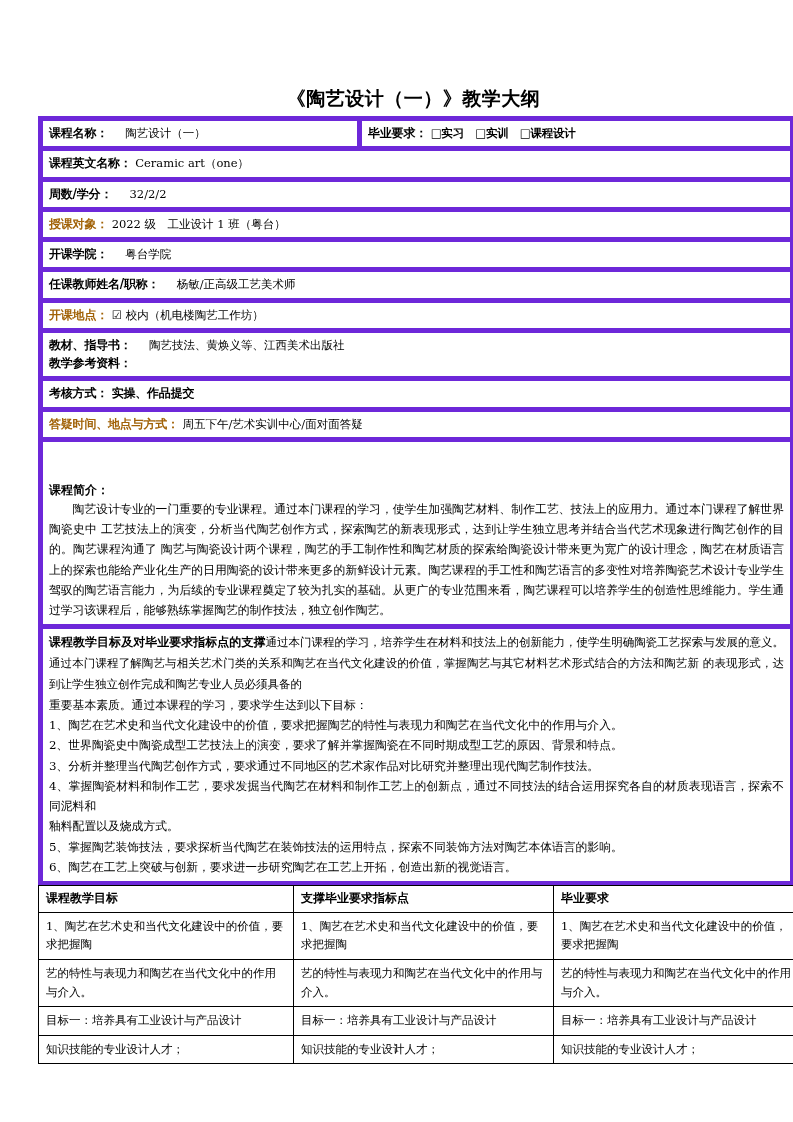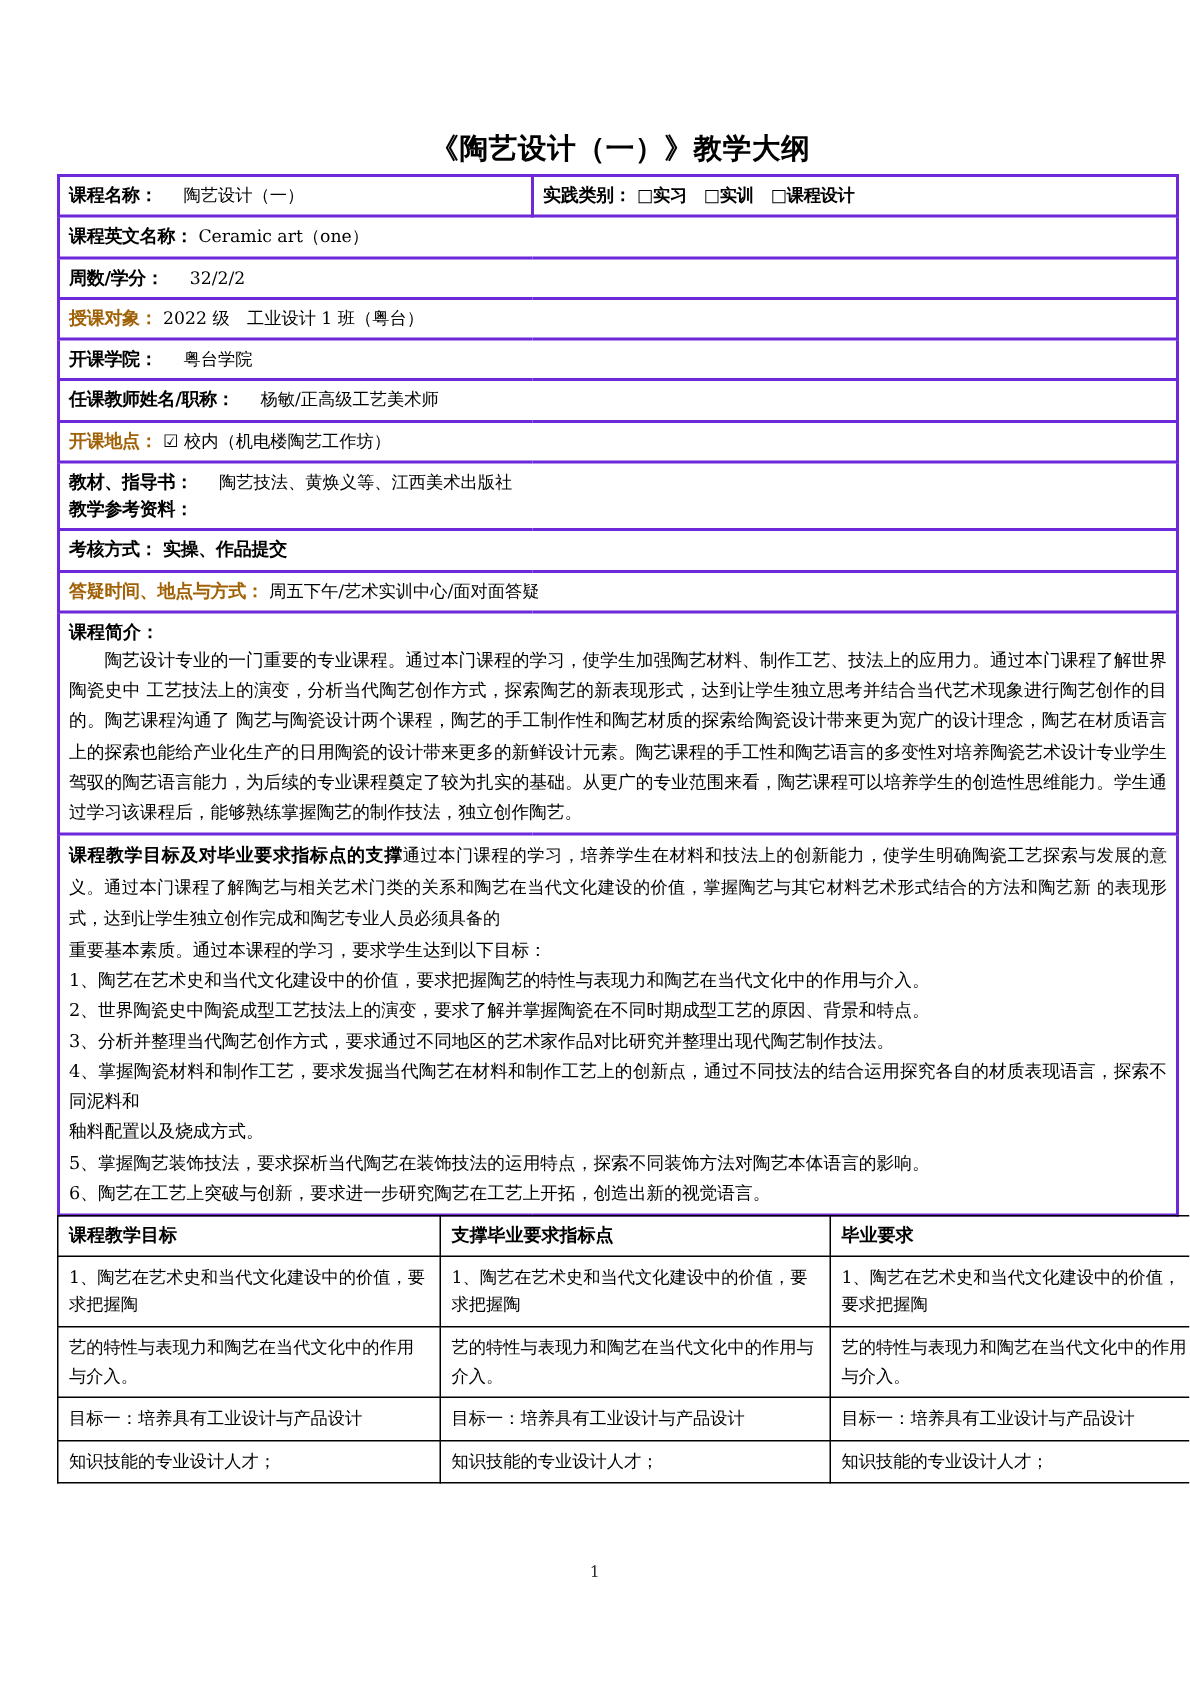--- a/index.html
+++ b/index.html
@@ -35,21 +35,21 @@
     left: 38px;
     top: 116px;
     width: 718px;
   }
   table.main {
     width: 718px;
     border-collapse: collapse;
     table-layout: fixed;
   }
   table.main td {
-    border: 2px solid #6d28d9;
+    border: 5px solid #6d28d9;
     padding: 3px 6px 4px 6px;
     vertical-align: top;
     font-size: 11.5px;
     line-height: 1.5;
   }
   .lbl {
     font-weight: bold;
     font-size: 12px;
     letter-spacing: -0.2px;
   }
@@ -74,20 +74,21 @@
   }
   .goal-line {
     font-size: 11.8px;
     line-height: 1.72;
     text-align: justify;
     margin: 0;
   }
   .sec-head {
     font-weight: bold;
     font-size: 12px;
+    margin-top: 36px;
   }
   table.grid {
     width: 718px;
     border-collapse: collapse;
     table-layout: fixed;
     margin-top: -1px;
   }
   table.grid td {
     border: 1px solid #000000;
     padding: 4px 7px 5px 7px;
@@ -128,21 +129,21 @@
 
     <table class="main">
       <tbody>
         <tr>
           <td style="width:302px">
             <span class="lbl">课程名称：</span>
             <span class="sp"></span>
             <span class="val">陶艺设计（一）</span>
           </td>
           <td style="width:416px">
-            <span class="lbl">实践类别：</span>
+            <span class="lbl">毕业要求：</span>
             <span class="lbl cbx">□实习　□实训　□课程设计</span>
           </td>
         </tr>
         <tr>
           <td colspan="2">
             <span class="lbl">课程英文名称：</span>
             <span class="val">Ceramic art（one）</span>
           </td>
         </tr>
         <tr>

